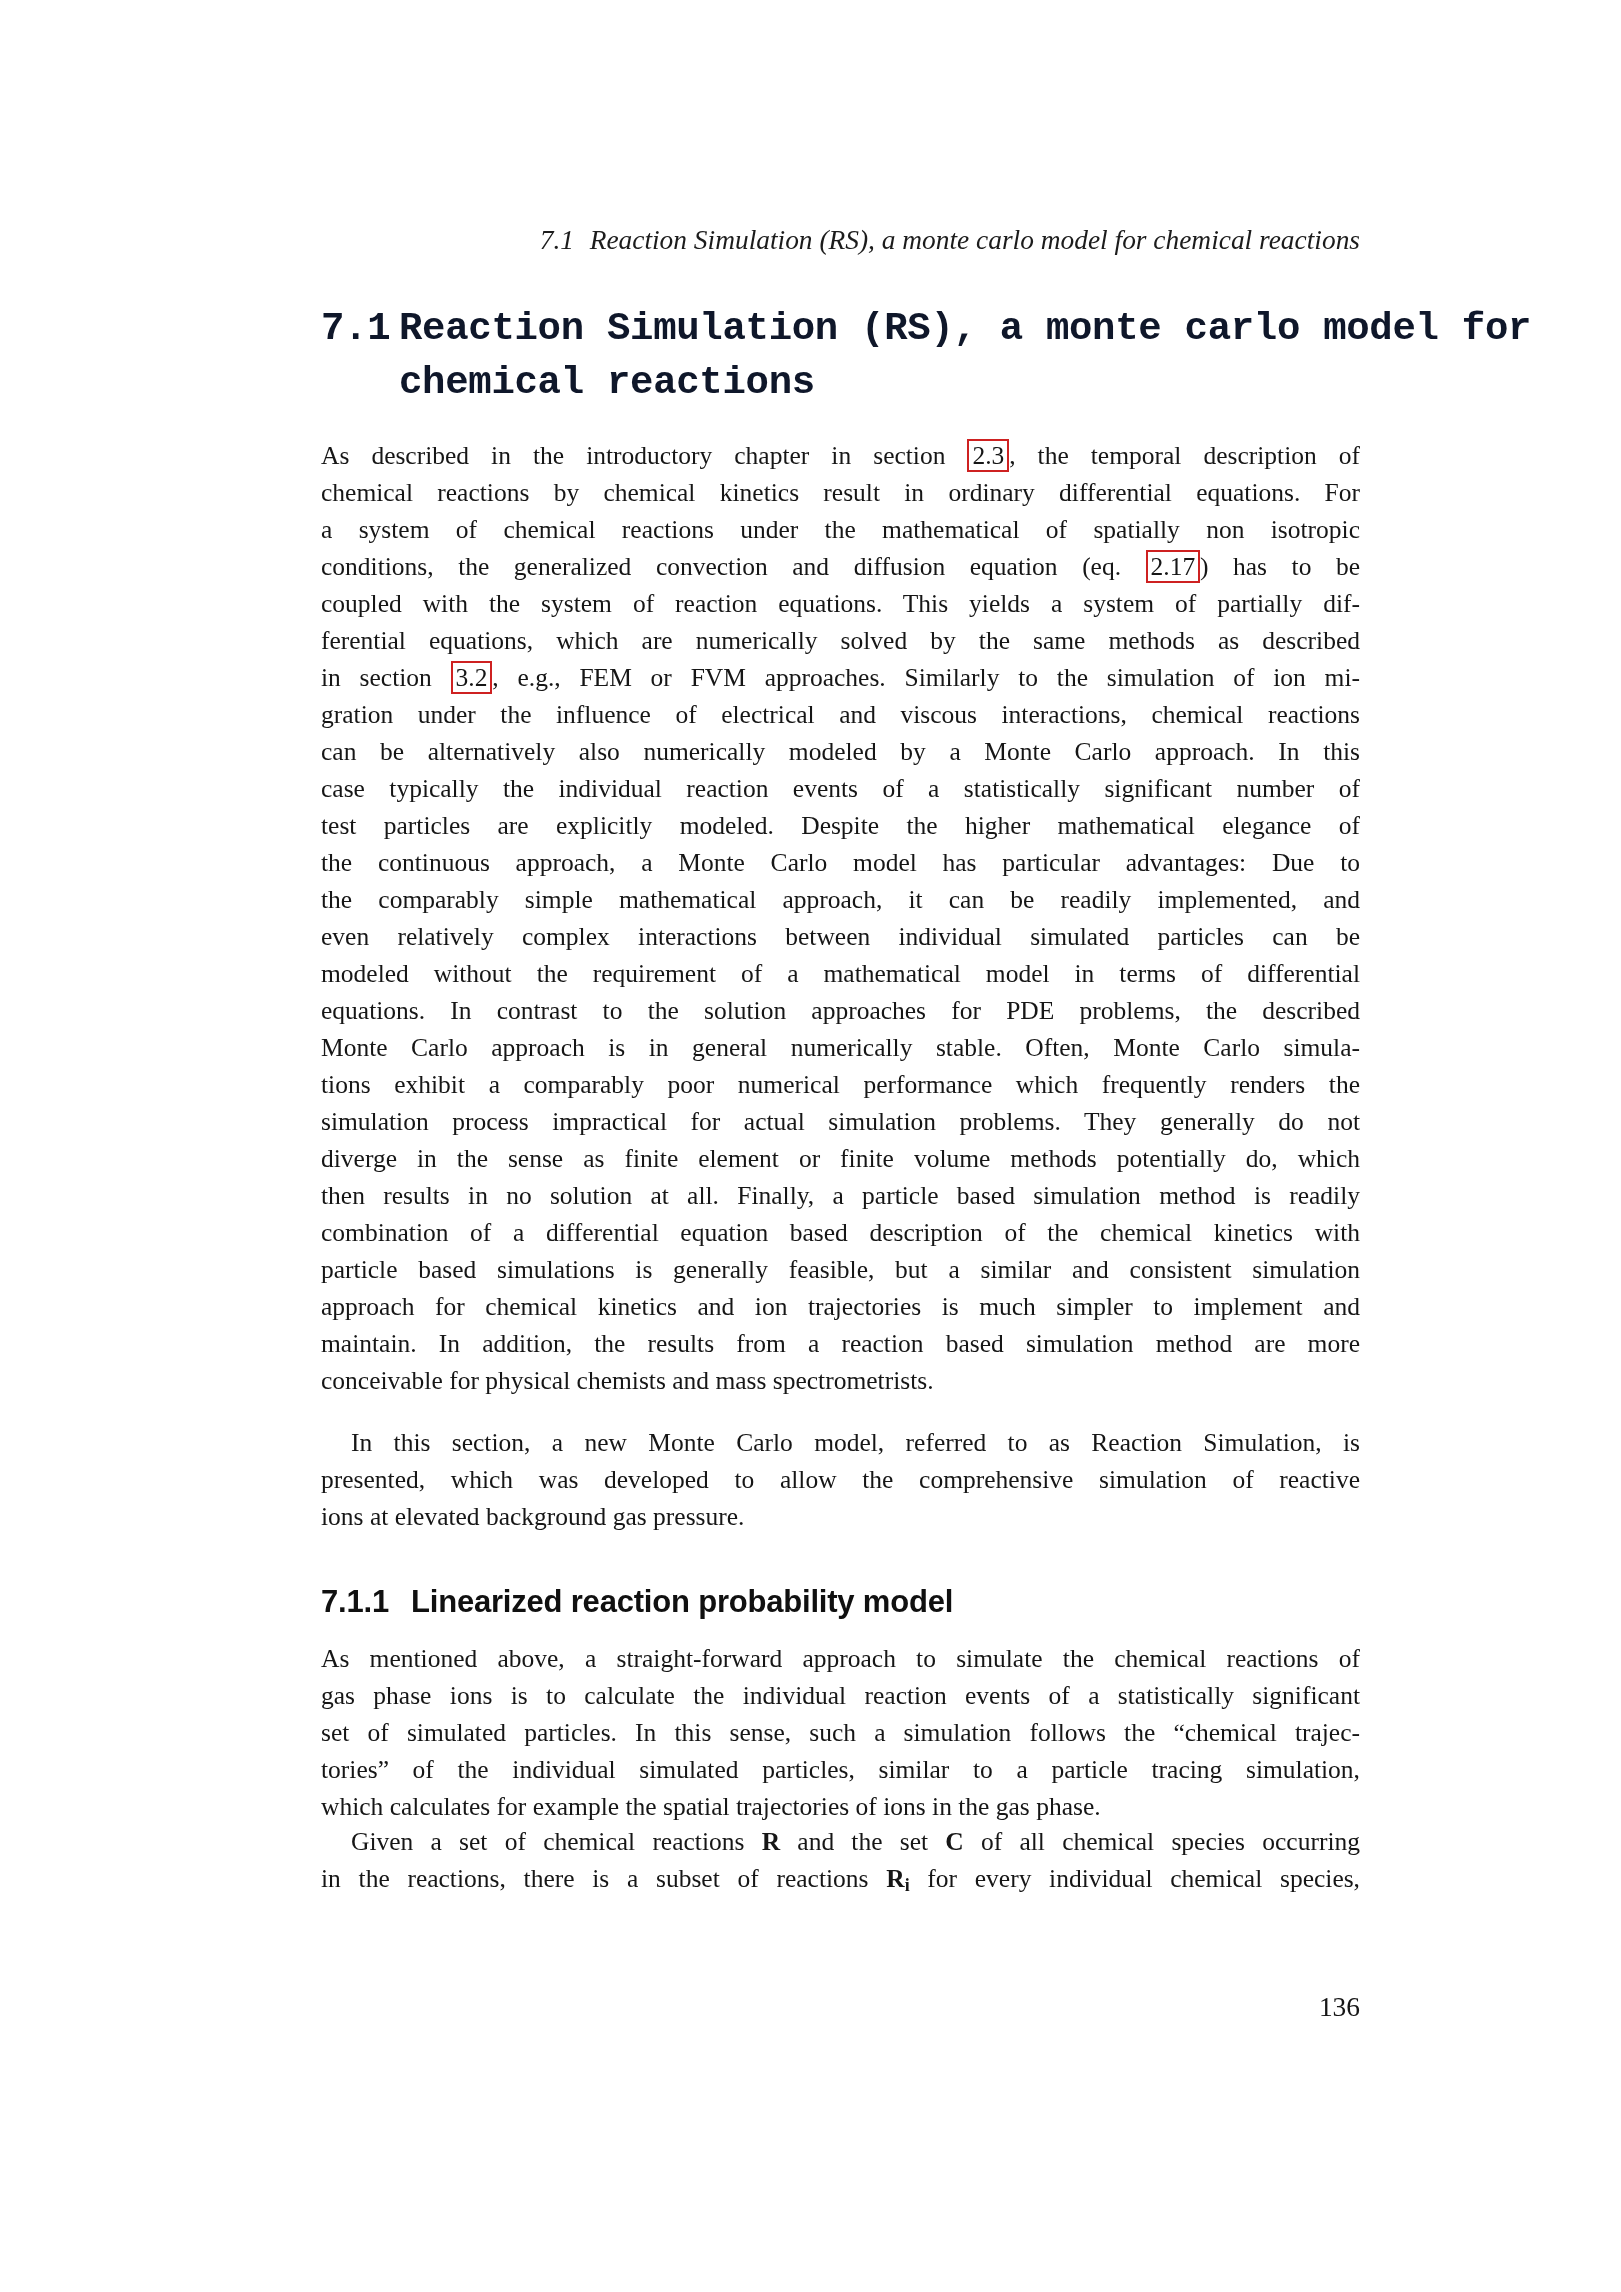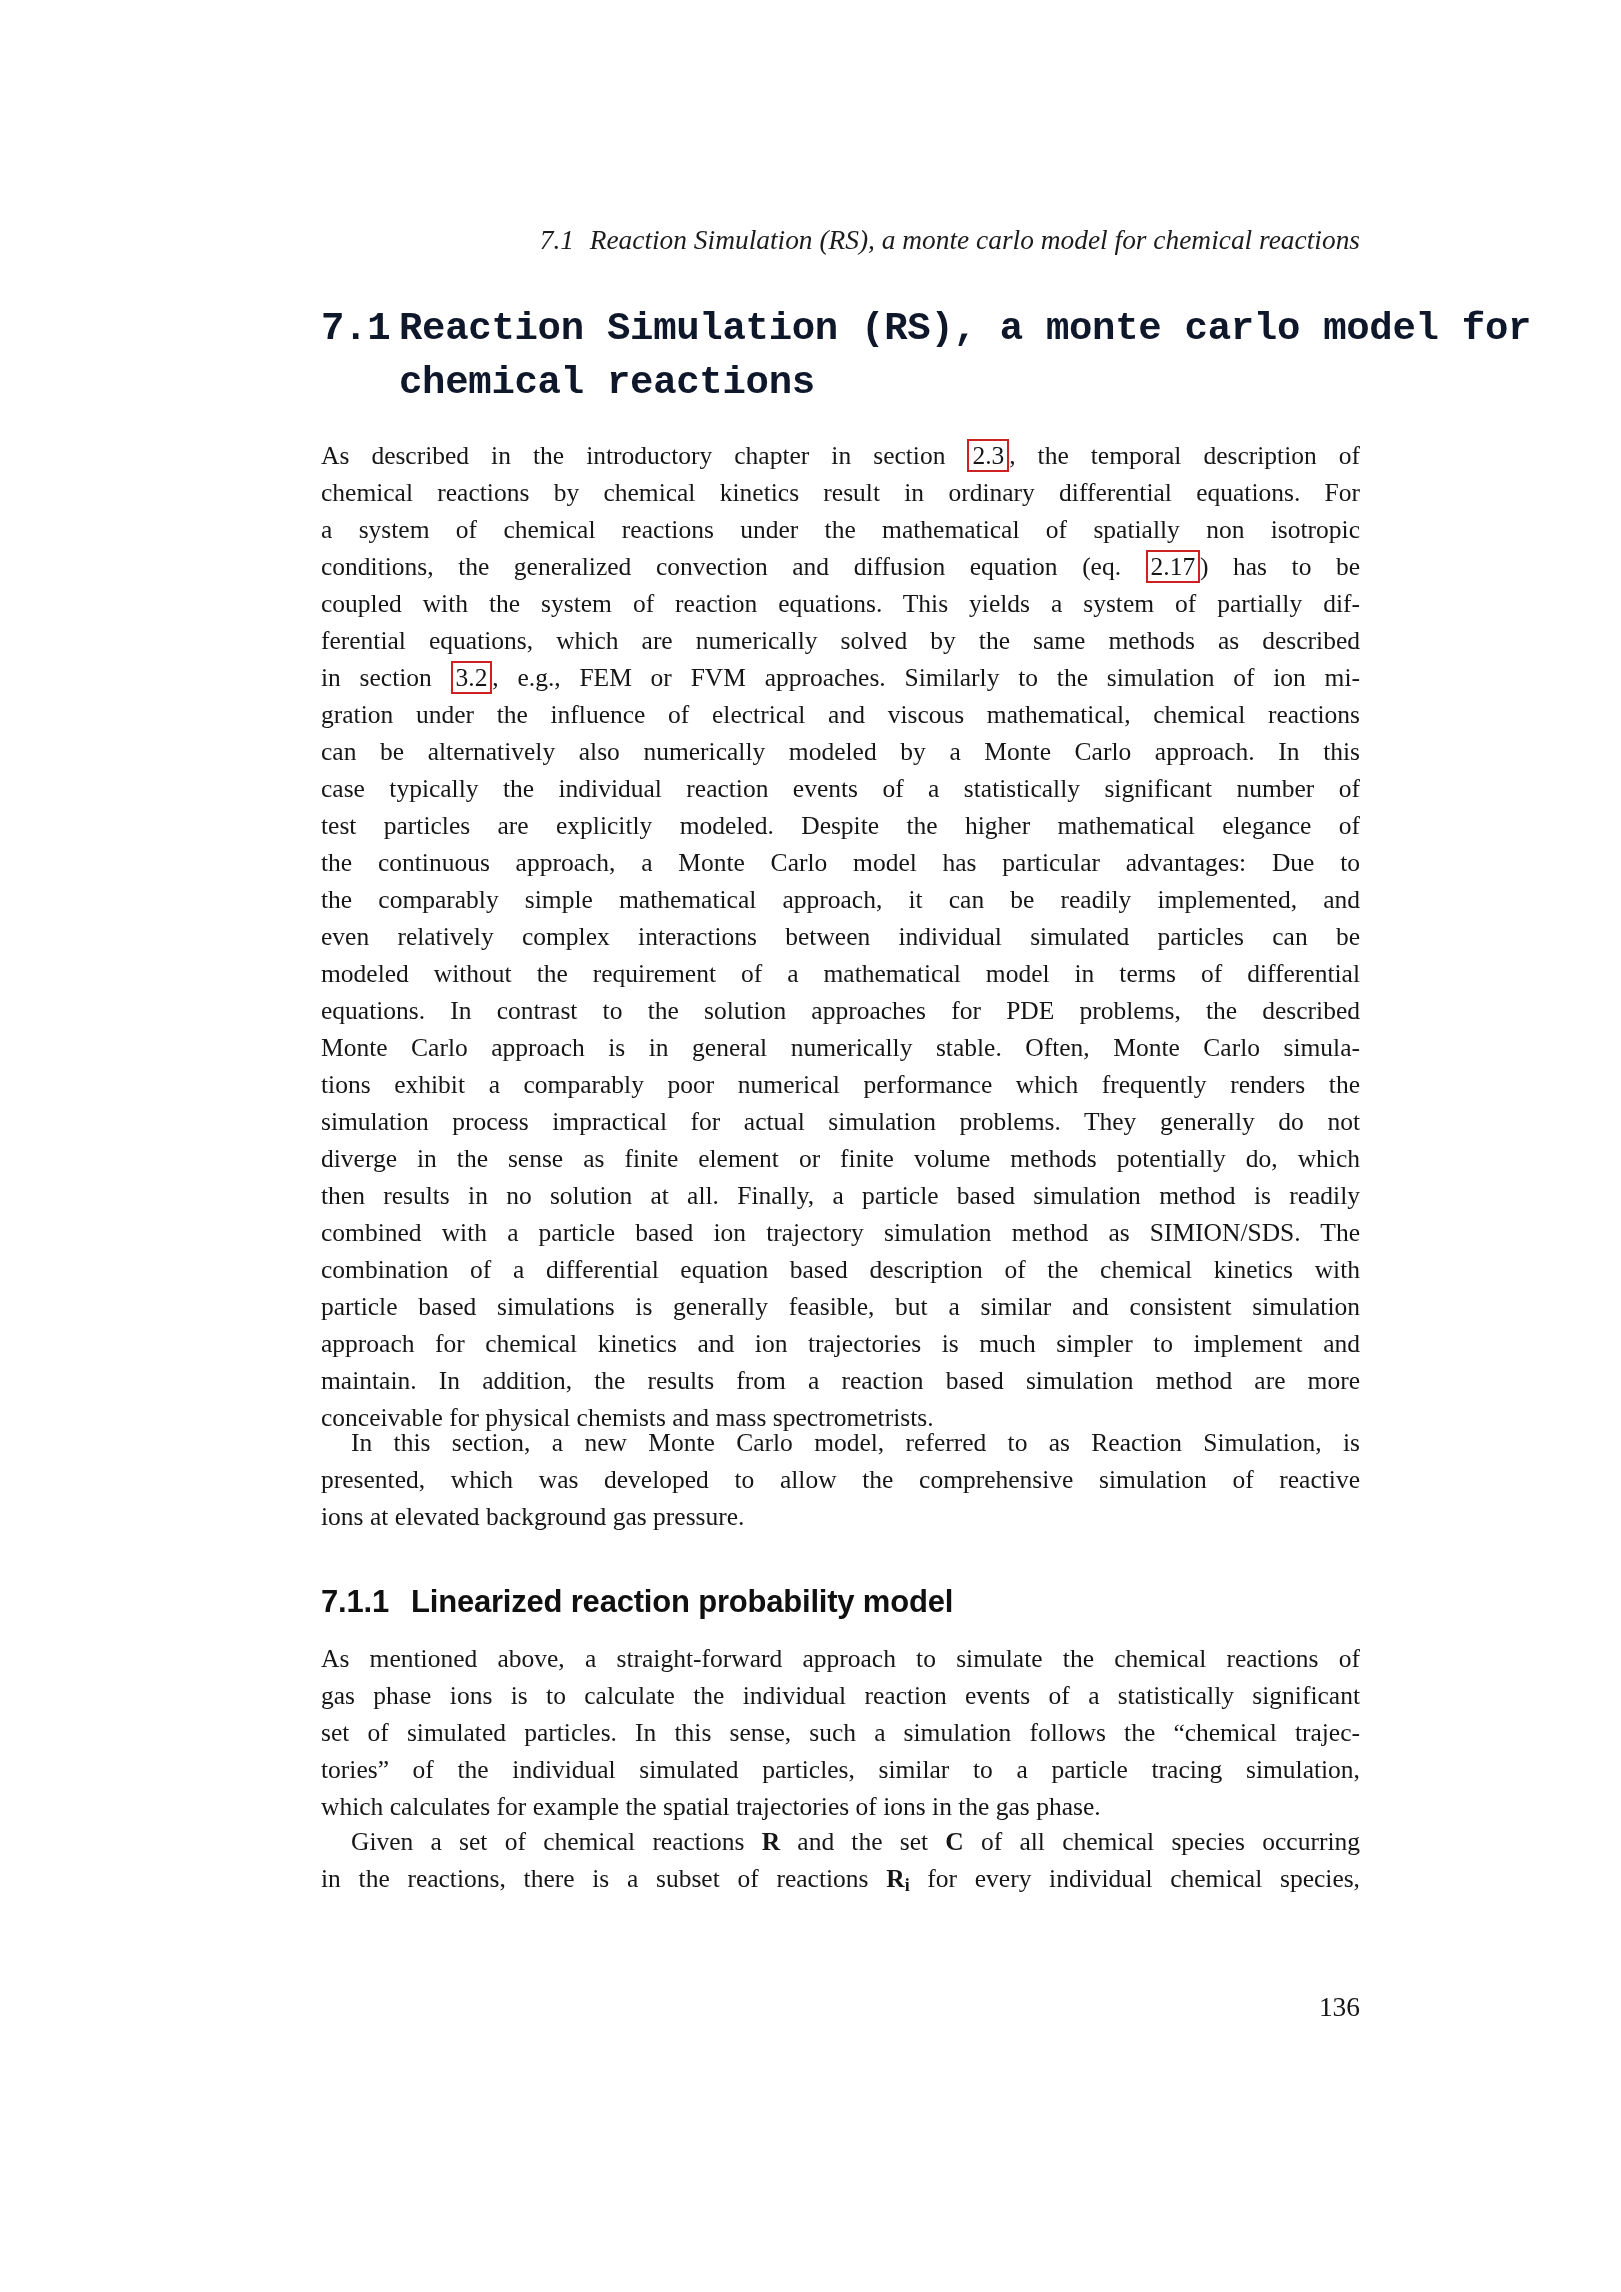--- a/index.html
+++ b/index.html
@@ -82,35 +82,34 @@
   </div>
 
   <div class="para" style="top: 437px;">
       <div class="line"><span>As described in the introductory chapter in section </span><span class="s-link">2.3</span><span>, the temporal description of</span></div>
       <div class="line"><span>chemical reactions by chemical kinetics result in ordinary differential equations. For</span></div>
       <div class="line"><span>a system of chemical reactions under the mathematical of spatially non isotropic</span></div>
       <div class="line"><span>conditions, the generalized convection and diffusion equation (eq. </span><span class="s-link">2.17</span><span>) has to be</span></div>
       <div class="line"><span>coupled with the system of reaction equations. This yields a system of partially dif-</span></div>
       <div class="line"><span>ferential equations, which are numerically solved by the same methods as described</span></div>
       <div class="line"><span>in section </span><span class="s-link">3.2</span><span>, e.g., FEM or FVM approaches. Similarly to the simulation of ion mi-</span></div>
-      <div class="line"><span>gration under the influence of electrical and viscous mathematical, chemical reactions</span></div>
+      <div class="line"><span>gration under the influence of electrical and viscous interactions, chemical reactions</span></div>
       <div class="line"><span>can be alternatively also numerically modeled by a Monte Carlo approach. In this</span></div>
       <div class="line"><span>case typically the individual reaction events of a statistically significant number of</span></div>
       <div class="line"><span>test particles are explicitly modeled. Despite the higher mathematical elegance of</span></div>
       <div class="line"><span>the continuous approach, a Monte Carlo model has particular advantages: Due to</span></div>
       <div class="line"><span>the comparably simple mathematical approach, it can be readily implemented, and</span></div>
       <div class="line"><span>even relatively complex interactions between individual simulated particles can be</span></div>
       <div class="line"><span>modeled without the requirement of a mathematical model in terms of differential</span></div>
       <div class="line"><span>equations. In contrast to the solution approaches for PDE problems, the described</span></div>
       <div class="line"><span>Monte Carlo approach is in general numerically stable. Often, Monte Carlo simula-</span></div>
       <div class="line"><span>tions exhibit a comparably poor numerical performance which frequently renders the</span></div>
       <div class="line"><span>simulation process impractical for actual simulation problems. They generally do not</span></div>
       <div class="line"><span>diverge in the sense as finite element or finite volume methods potentially do, which</span></div>
       <div class="line"><span>then results in no solution at all. Finally, a particle based simulation method is readily</span></div>
-      <div class="line"><span>combined with a particle based ion trajectory simulation method as SIMION/SDS. The</span></div>
       <div class="line"><span>combination of a differential equation based description of the chemical kinetics with</span></div>
       <div class="line"><span>particle based simulations is generally feasible, but a similar and consistent simulation</span></div>
       <div class="line"><span>approach for chemical kinetics and ion trajectories is much simpler to implement and</span></div>
       <div class="line"><span>maintain. In addition, the results from a reaction based simulation method are more</span></div>
       <div class="line lastline"><span>conceivable for physical chemists and mass spectrometrists.</span></div>
     </div>
   <div class="para" style="top: 1424px;">
       <div class="line indent"><span>In this section, a new Monte Carlo model, referred to as Reaction Simulation, is</span></div>
       <div class="line"><span>presented, which was developed to allow the comprehensive simulation of reactive</span></div>
       <div class="line lastline"><span>ions at elevated background gas pressure.</span></div>

